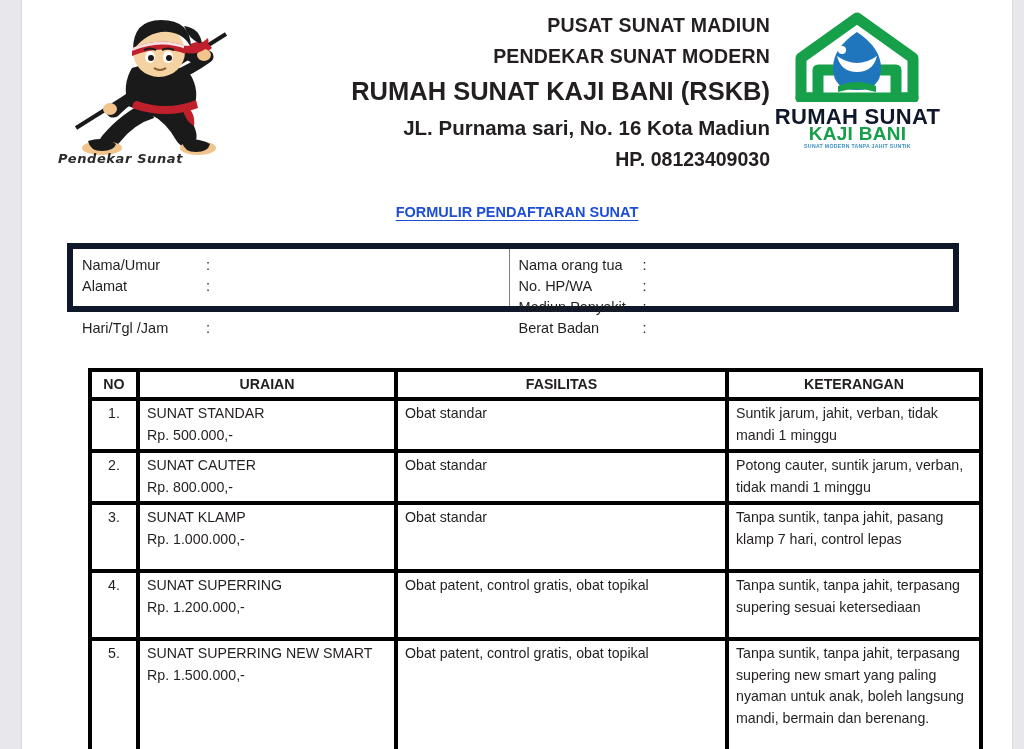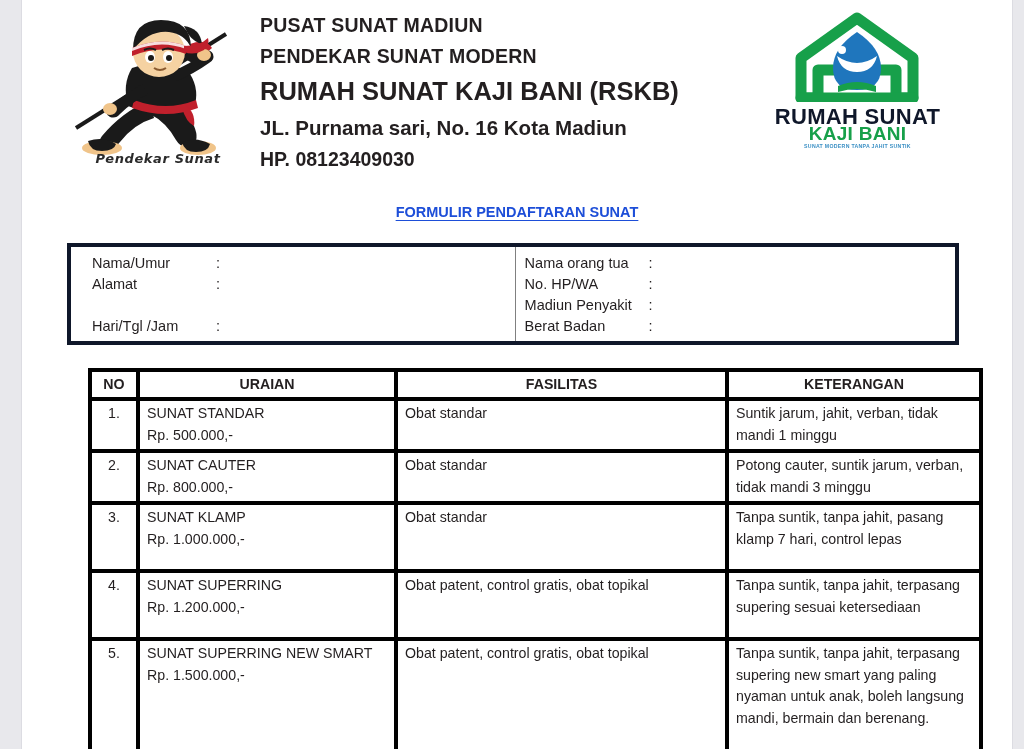--- a/index.html
+++ b/index.html
@@ -41,21 +41,21 @@
     top: 12px;
     width: 175px;
     height: 145px;
   }
 
   .header-text {
     position: absolute;
     left: 238px;
     top: 10px;
     width: 510px;
-    text-align: left;
+    text-align: right;
     color: #231f20;
   }
   .ht-line1, .ht-line2 {
     font-size: 19.5px;
     font-weight: bold;
     letter-spacing: .2px;
     line-height: 31px;
   }
   .ht-line3 {
     font-size: 25.5px;
@@ -84,24 +84,23 @@
     text-underline-offset: 2.5px;
     margin-top: 16px;
   }
 
   
   .form-box {
     position: absolute;
     left: 45px;
     top: 243px;
     width: 892px;
-    height: 102px;
-    border: 4px solid #0f172a;
+    height: 69px;
+    border: 6px solid #0f172a;
     display: flex;
-    padding-left: 12px;
   }
   .form-col {
     padding: 5px 0 0 9px;
   }
   .form-col.left  { width: 441px; }
   .form-col.right { width: 450px; border-left: 1px solid #808080; }
 
   .form-row {
     display: flex;
     height: 21px;
@@ -150,21 +149,21 @@
   .row-h2 { height: 45px; }
   .row-h3 { height: 68px; }
   .row-h4 { height: 68px; }
   .row-h5 { height: 113px; }
 
   
   .ninja-caption {
     position: absolute;
     left: 0; right: 0;
     bottom: 2px;
-    text-align: center;
+    text-align: left;
     font-family: "DejaVu Sans", sans-serif;
     font-size: 13px;
     font-weight: bold;
     font-style: italic;
     color: #2b2b2b;
     letter-spacing: .6px;
   }
 
   
   .rs-text1 {
@@ -363,21 +362,21 @@
         <td>Obat standar</td>
         <td>Suntik jarum, jahit, verban, tidak mandi 1 minggu</td>
       </tr>
       <tr class="row-h2">
         <td class="cell-no">2.</td>
         <td>
           <span class="price-line">SUNAT CAUTER</span>
           <span class="price-line">Rp. 800.000,-</span>
         </td>
         <td>Obat standar</td>
-        <td>Potong cauter, suntik jarum, verban, tidak mandi 3 minggu</td>
+        <td>Potong cauter, suntik jarum, verban, tidak mandi 1 minggu</td>
       </tr>
       <tr class="row-h3">
         <td class="cell-no">3.</td>
         <td>
           <span class="price-line">SUNAT KLAMP</span>
           <span class="price-line">Rp. 1.000.000,-</span>
         </td>
         <td>Obat standar</td>
         <td>Tanpa suntik, tanpa jahit, pasang klamp 7 hari, control lepas</td>
       </tr>

